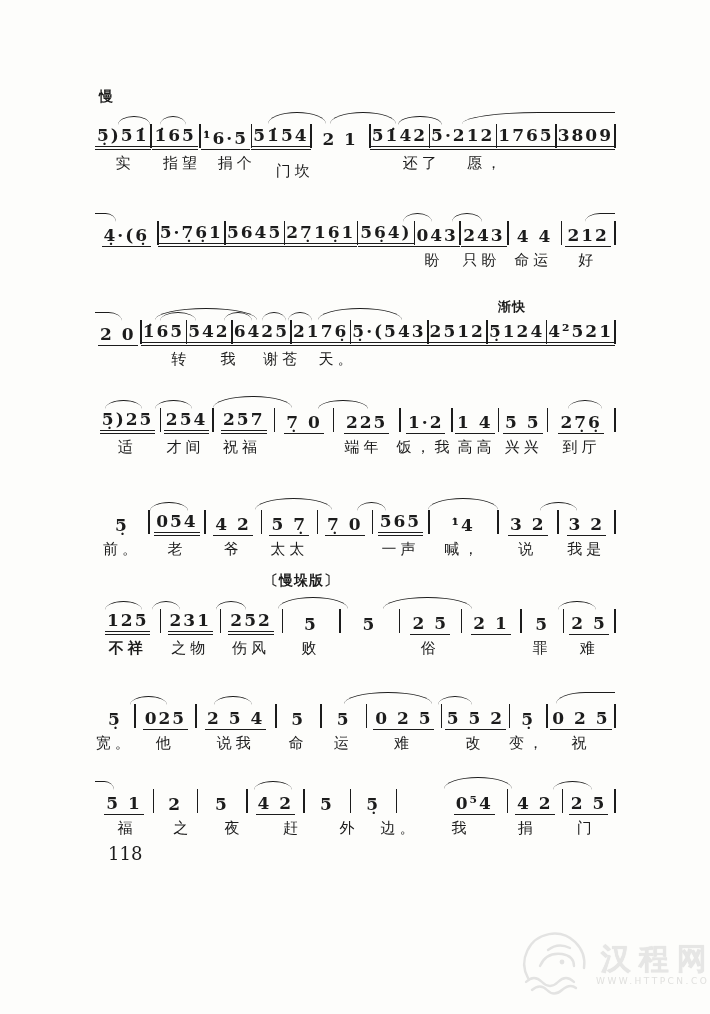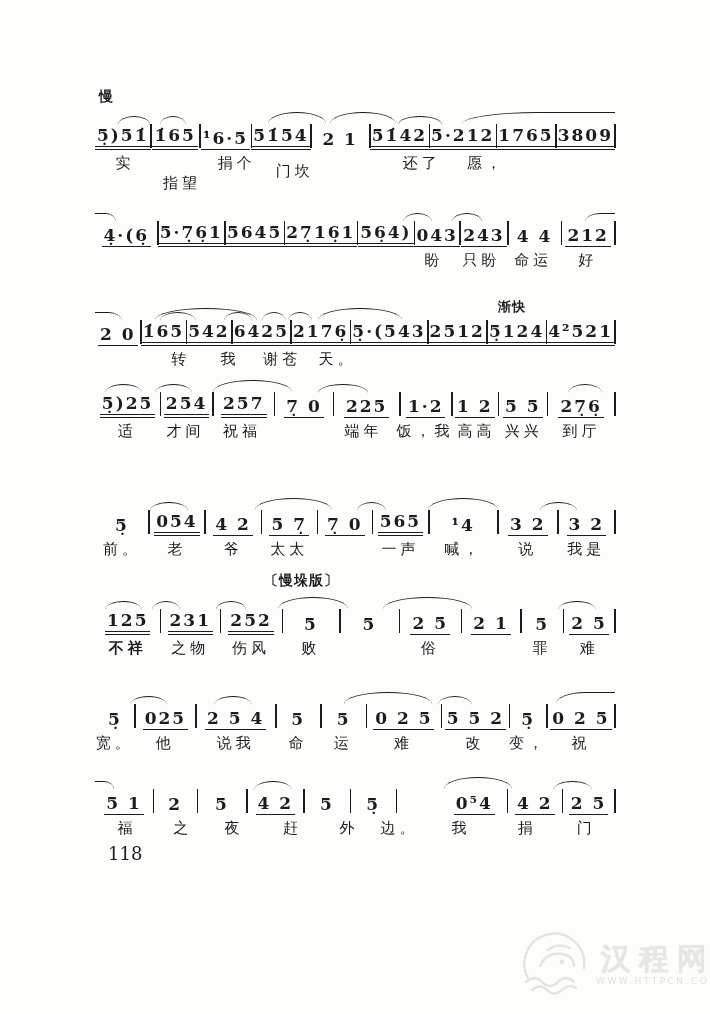--- a/index.html
+++ b/index.html
@@ -72,21 +72,21 @@
           <span class="note-text">1765</span>
         </div>
       <div class="measure u2" style="flex:44 1 0;">
           <span class="note-text">3809</span>
         </div>
     </div>
     <div class="row-lyrics">
       <div class="lyr-cell" style="flex:56 1 0;">
           <span class="lyric">实</span>
         </div>
-      <div class="lyr-cell" style="flex:50 1 0;margin-top:20px;">
+      <div class="lyr-cell" style="flex:50 1 0;">
           <span class="lyric">指望</span>
         </div>
       <div class="lyr-cell" style="flex:52 1 0;">
           <span class="lyric">捐个</span>
         </div>
       <div class="lyr-cell" style="flex:56 1 0;margin-top:8px;">
           <span class="lyric">门坎</span>
         </div>
       <div class="lyr-cell" style="flex:60 1 0;">
           <span class="lyric"></span>
@@ -232,21 +232,21 @@
         </div>
       <div class="lyr-cell" style="flex:50 1 0;">
           <span class="lyric"></span>
         </div>
       <div class="lyr-cell" style="flex:58 1 0;">
           <span class="lyric"></span>
         </div>
     </div>
   </div>
 
-  <div class="system" style="top:392px;">
+  <div class="system" style="top:408px;">
     <div class="row-notes">
       <div class="slur" style="left:1.9%;width:7.1%;"></div>
       <div class="slur" style="left:11.5%;width:7.1%;"></div>
       <div class="slur slur-lg" style="left:22.7%;width:15.2%;"></div>
       <div class="slur" style="left:42.9%;width:9.6%;"></div>
       <div class="slur" style="left:91%;width:6.5%;"></div>
       <div class="measure u2" style="flex:53 1 0;">
           <span class="note-text">5̣)25</span>
         </div>
       <div class="measure u2" style="flex:43 1 0;">
@@ -258,21 +258,21 @@
       <div class="measure u1" style="flex:48 1 0;">
           <span class="note-text">7̣ 0</span>
         </div>
       <div class="measure u1" style="flex:54 1 0;">
           <span class="note-text">225</span>
         </div>
       <div class="measure u1" style="flex:42 1 0;">
           <span class="note-text">1·2</span>
         </div>
       <div class="measure u1" style="flex:38 1 0;">
-          <span class="note-text">1 2</span>
+          <span class="note-text">1 4</span>
         </div>
       <div class="measure u1" style="flex:40 1 0;text-align:right;">
           <span class="note-text">5 5</span>
         </div>
       <div class="measure u1" style="flex:55 1 0;">
           <span class="note-text">27̣6̣</span>
         </div>
     </div>
     <div class="row-lyrics">
       <div class="lyr-cell" style="flex:53 1 0;">

